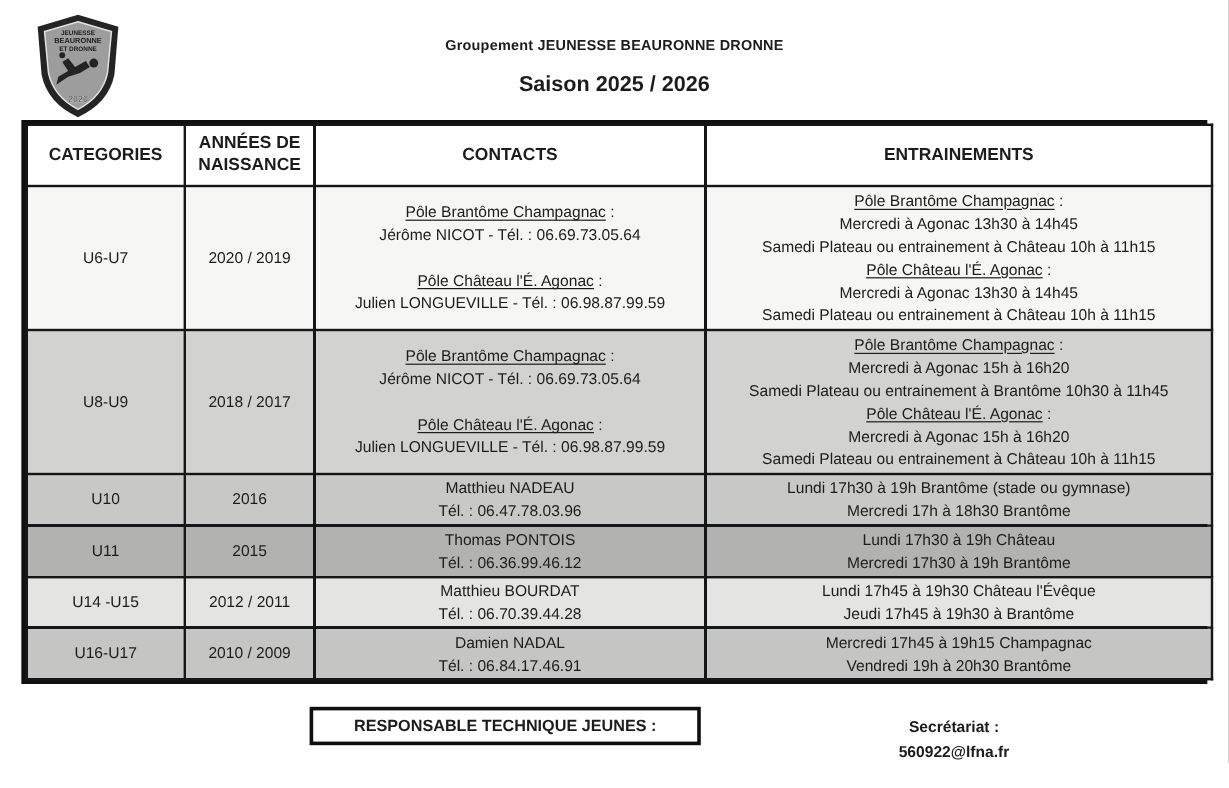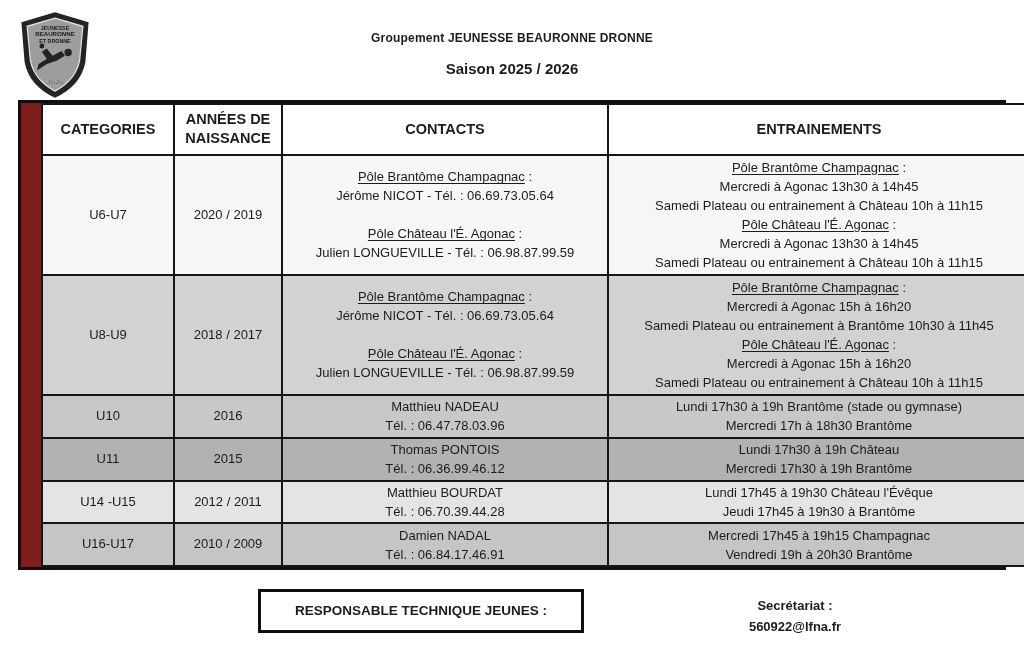--- a/index.html
+++ b/index.html
@@ -5,45 +5,45 @@
   html,body{margin:0;padding:0;}
   body{
     width:1024px;height:657px;background:#ffffff;
     font-family:"Liberation Sans",sans-serif;color:#1c1c1c;
     position:relative;overflow:hidden;
   }
   .abs{position:absolute;}
 
   
   #doc-title{left:0;right:0;top:31px;text-align:center;font-size:12px;font-weight:bold;letter-spacing:.2px;}
-  #doc-subtitle{left:0;right:0;top:60px;text-align:center;font-size:15px;font-weight:bold;}
+  #doc-subtitle{left:0;right:0;top:60px;text-align:center;font-size:18px;font-weight:bold;}
 
   
-  #club-logo{left:14px;top:9px;width:82px;height:92px;}
+  #club-logo{left:24px;top:9px;width:82px;height:92px;}
 
   
-  #sched-wrap{left:18px;top:100px;width:988px;height:470px;border:3px solid #101010;box-sizing:border-box;background:#7f1d1d;padding-left:20px;}
+  #sched-wrap{left:18px;top:100px;width:988px;height:470px;border:3px solid #101010;box-sizing:border-box;background:#0f172a;}
   table#sched{width:100%;height:100%;border-collapse:collapse;table-layout:fixed;}
   #sched td,#sched th{border:2px solid #161616;text-align:center;vertical-align:middle;padding:1px 4px;box-sizing:border-box;overflow:hidden;}
   #sched th{font-size:14.5px;font-weight:bold;background:#ffffff;line-height:19px;}
   #sched td{font-size:13px;line-height:18.5px;}
   .pline{line-height:19px;}
   .ul{text-decoration:underline;text-underline-offset:2px;}
   .colon{white-space:pre-wrap;}
   
   tr.r0 td{background:#f6f6f4;}
   tr.r1 td{background:#d2d2d0;}
   tr.r2 td{background:#c8c8c6;}
   tr.r3 td{background:#b2b2b0;}
   tr.r4 td{background:#8e8e8c;}
   tr.r5 td{background:#e4e4e2;}
   tr.r6 td{background:#c5c5c3;}
 
   
-  #resp-box{left:258px;top:589px;width:326px;height:44px;border:3px solid #0f0f0f;box-sizing:border-box;
+  #resp-box{left:258px;top:589px;width:326px;height:32px;border:3px solid #0f0f0f;box-sizing:border-box;
     display:flex;flex-direction:column;justify-content:center;align-items:center;font-size:13.5px;line-height:20px;background:#fff;}
   #resp-box .b{font-weight:bold;}
   #secretariat{left:700px;top:595px;width:190px;text-align:center;font-size:13px;font-weight:bold;line-height:21px;}
 </style>
 </head>
 <body>
 
 <div class="abs" id="club-logo">
   <svg viewBox="0 0 100 110" width="82" height="92">
     <path d="M50 3 L91 15 L87 64 Q81 93 50 107 Q19 93 13 64 L9 15 Z" fill="#242424"></path>

